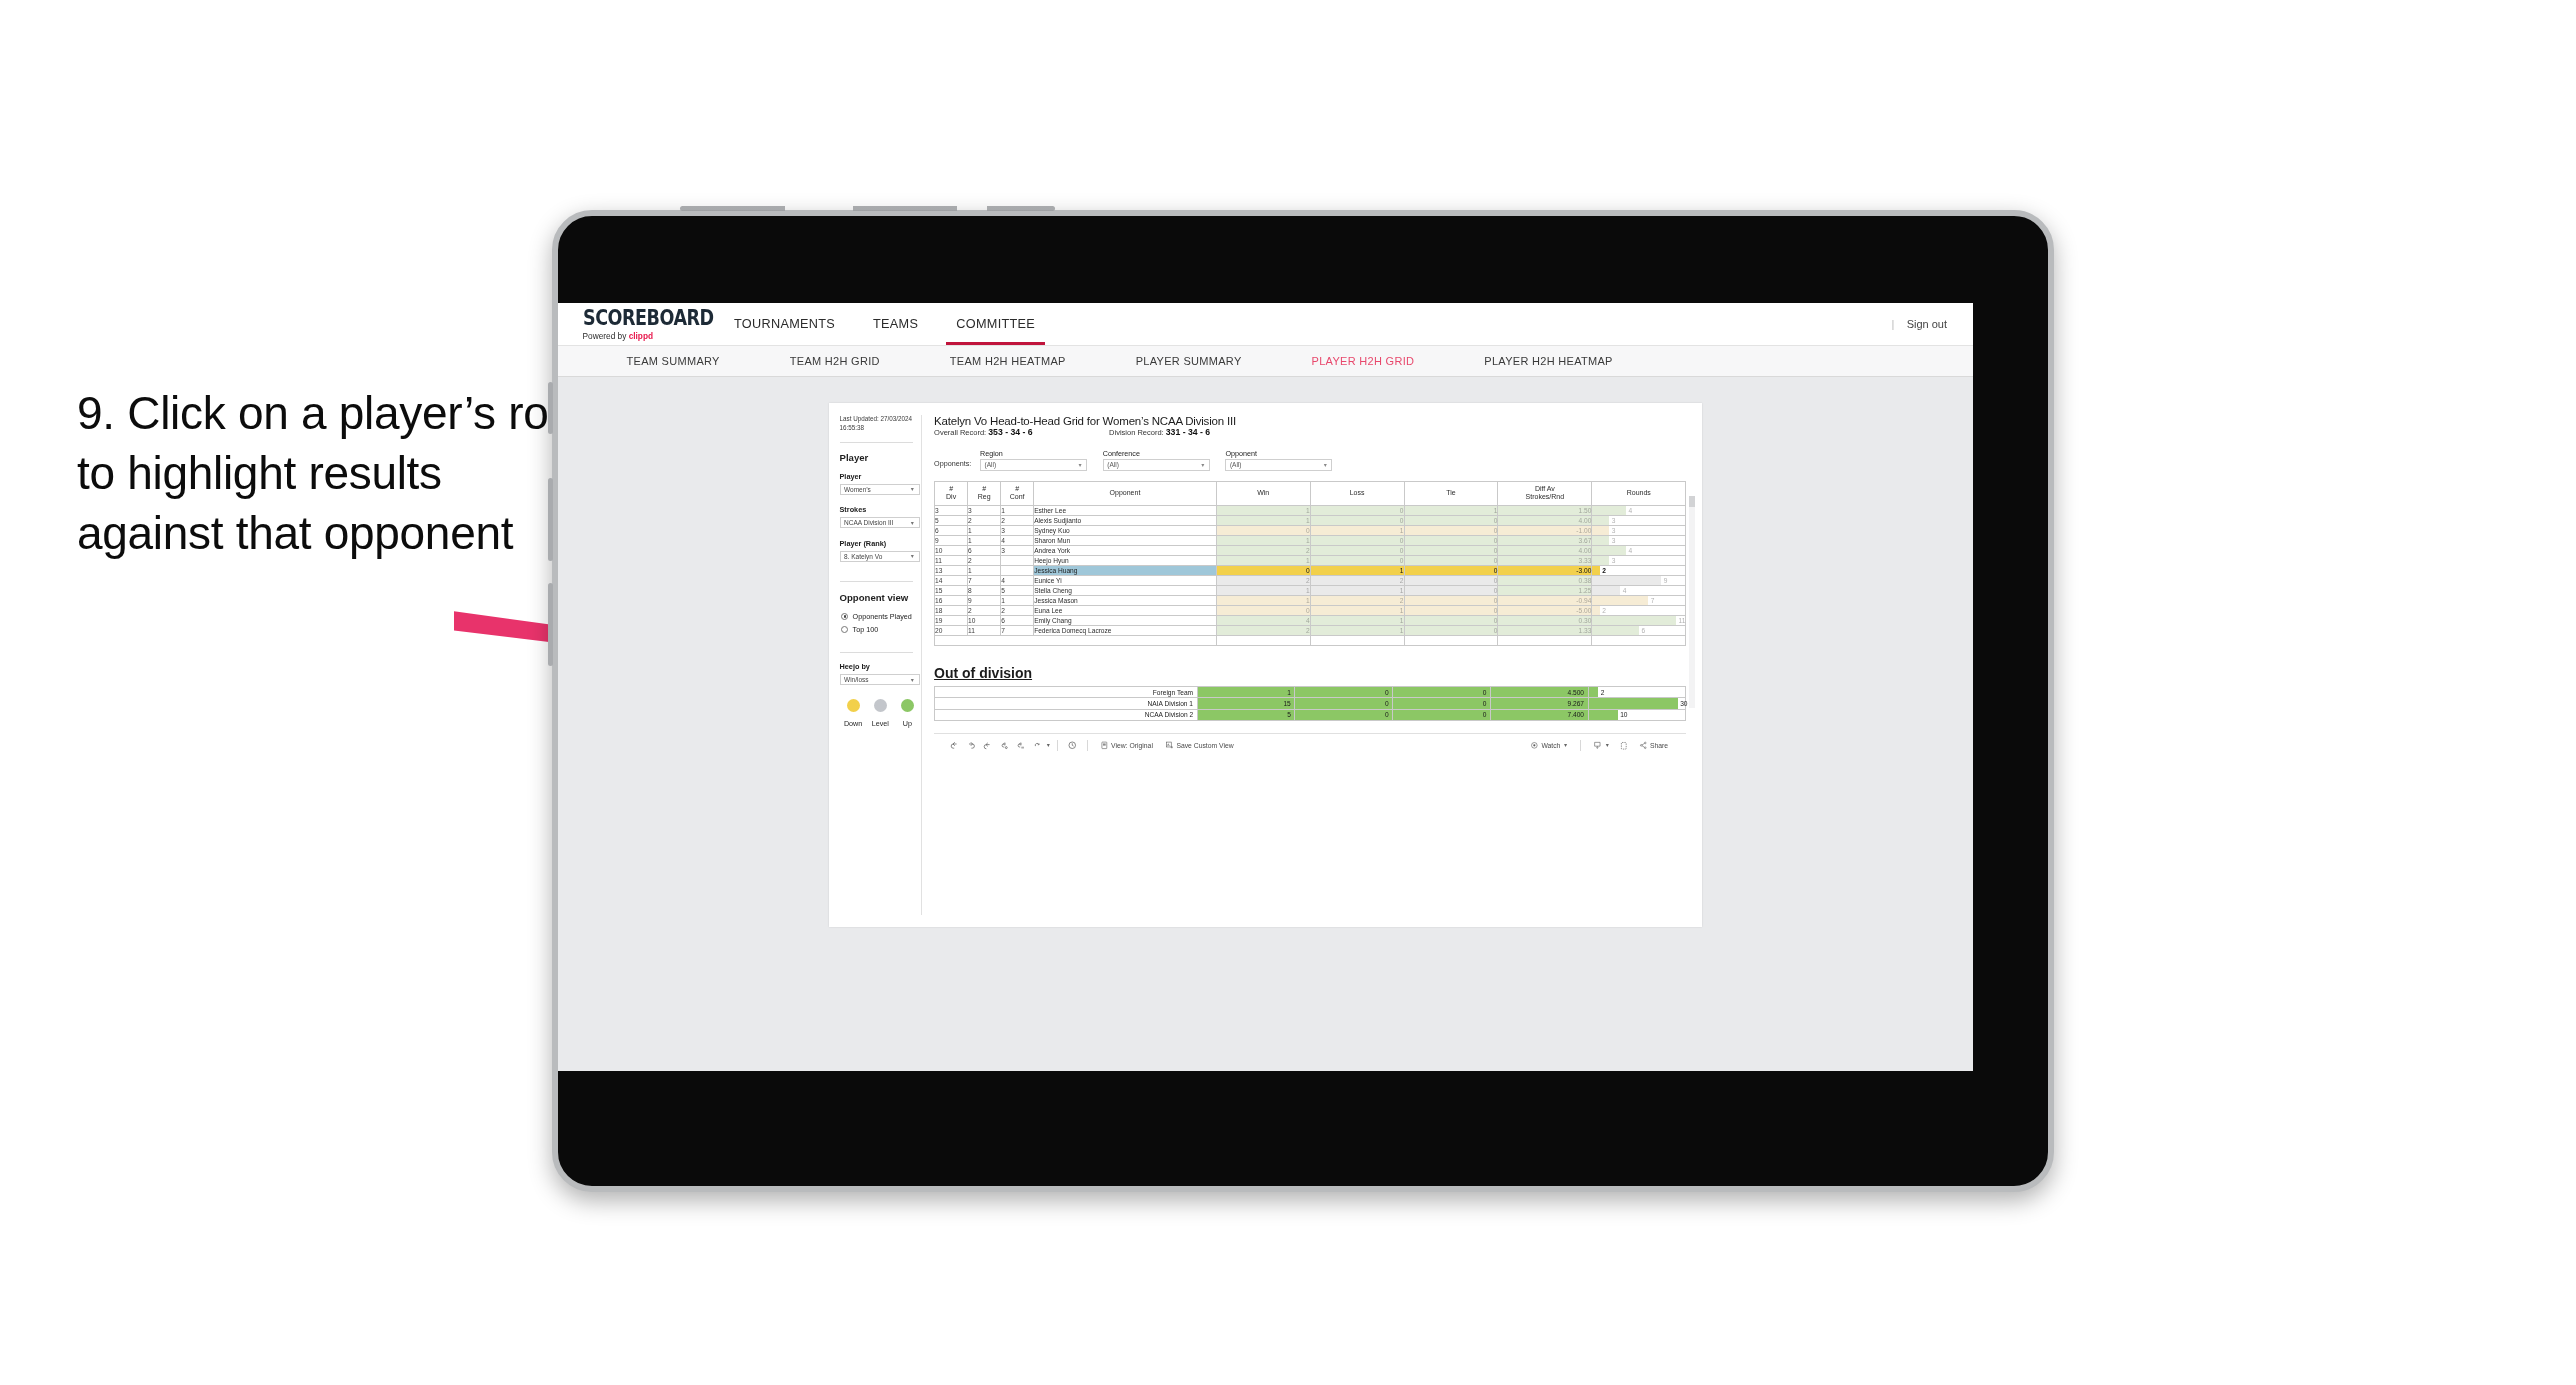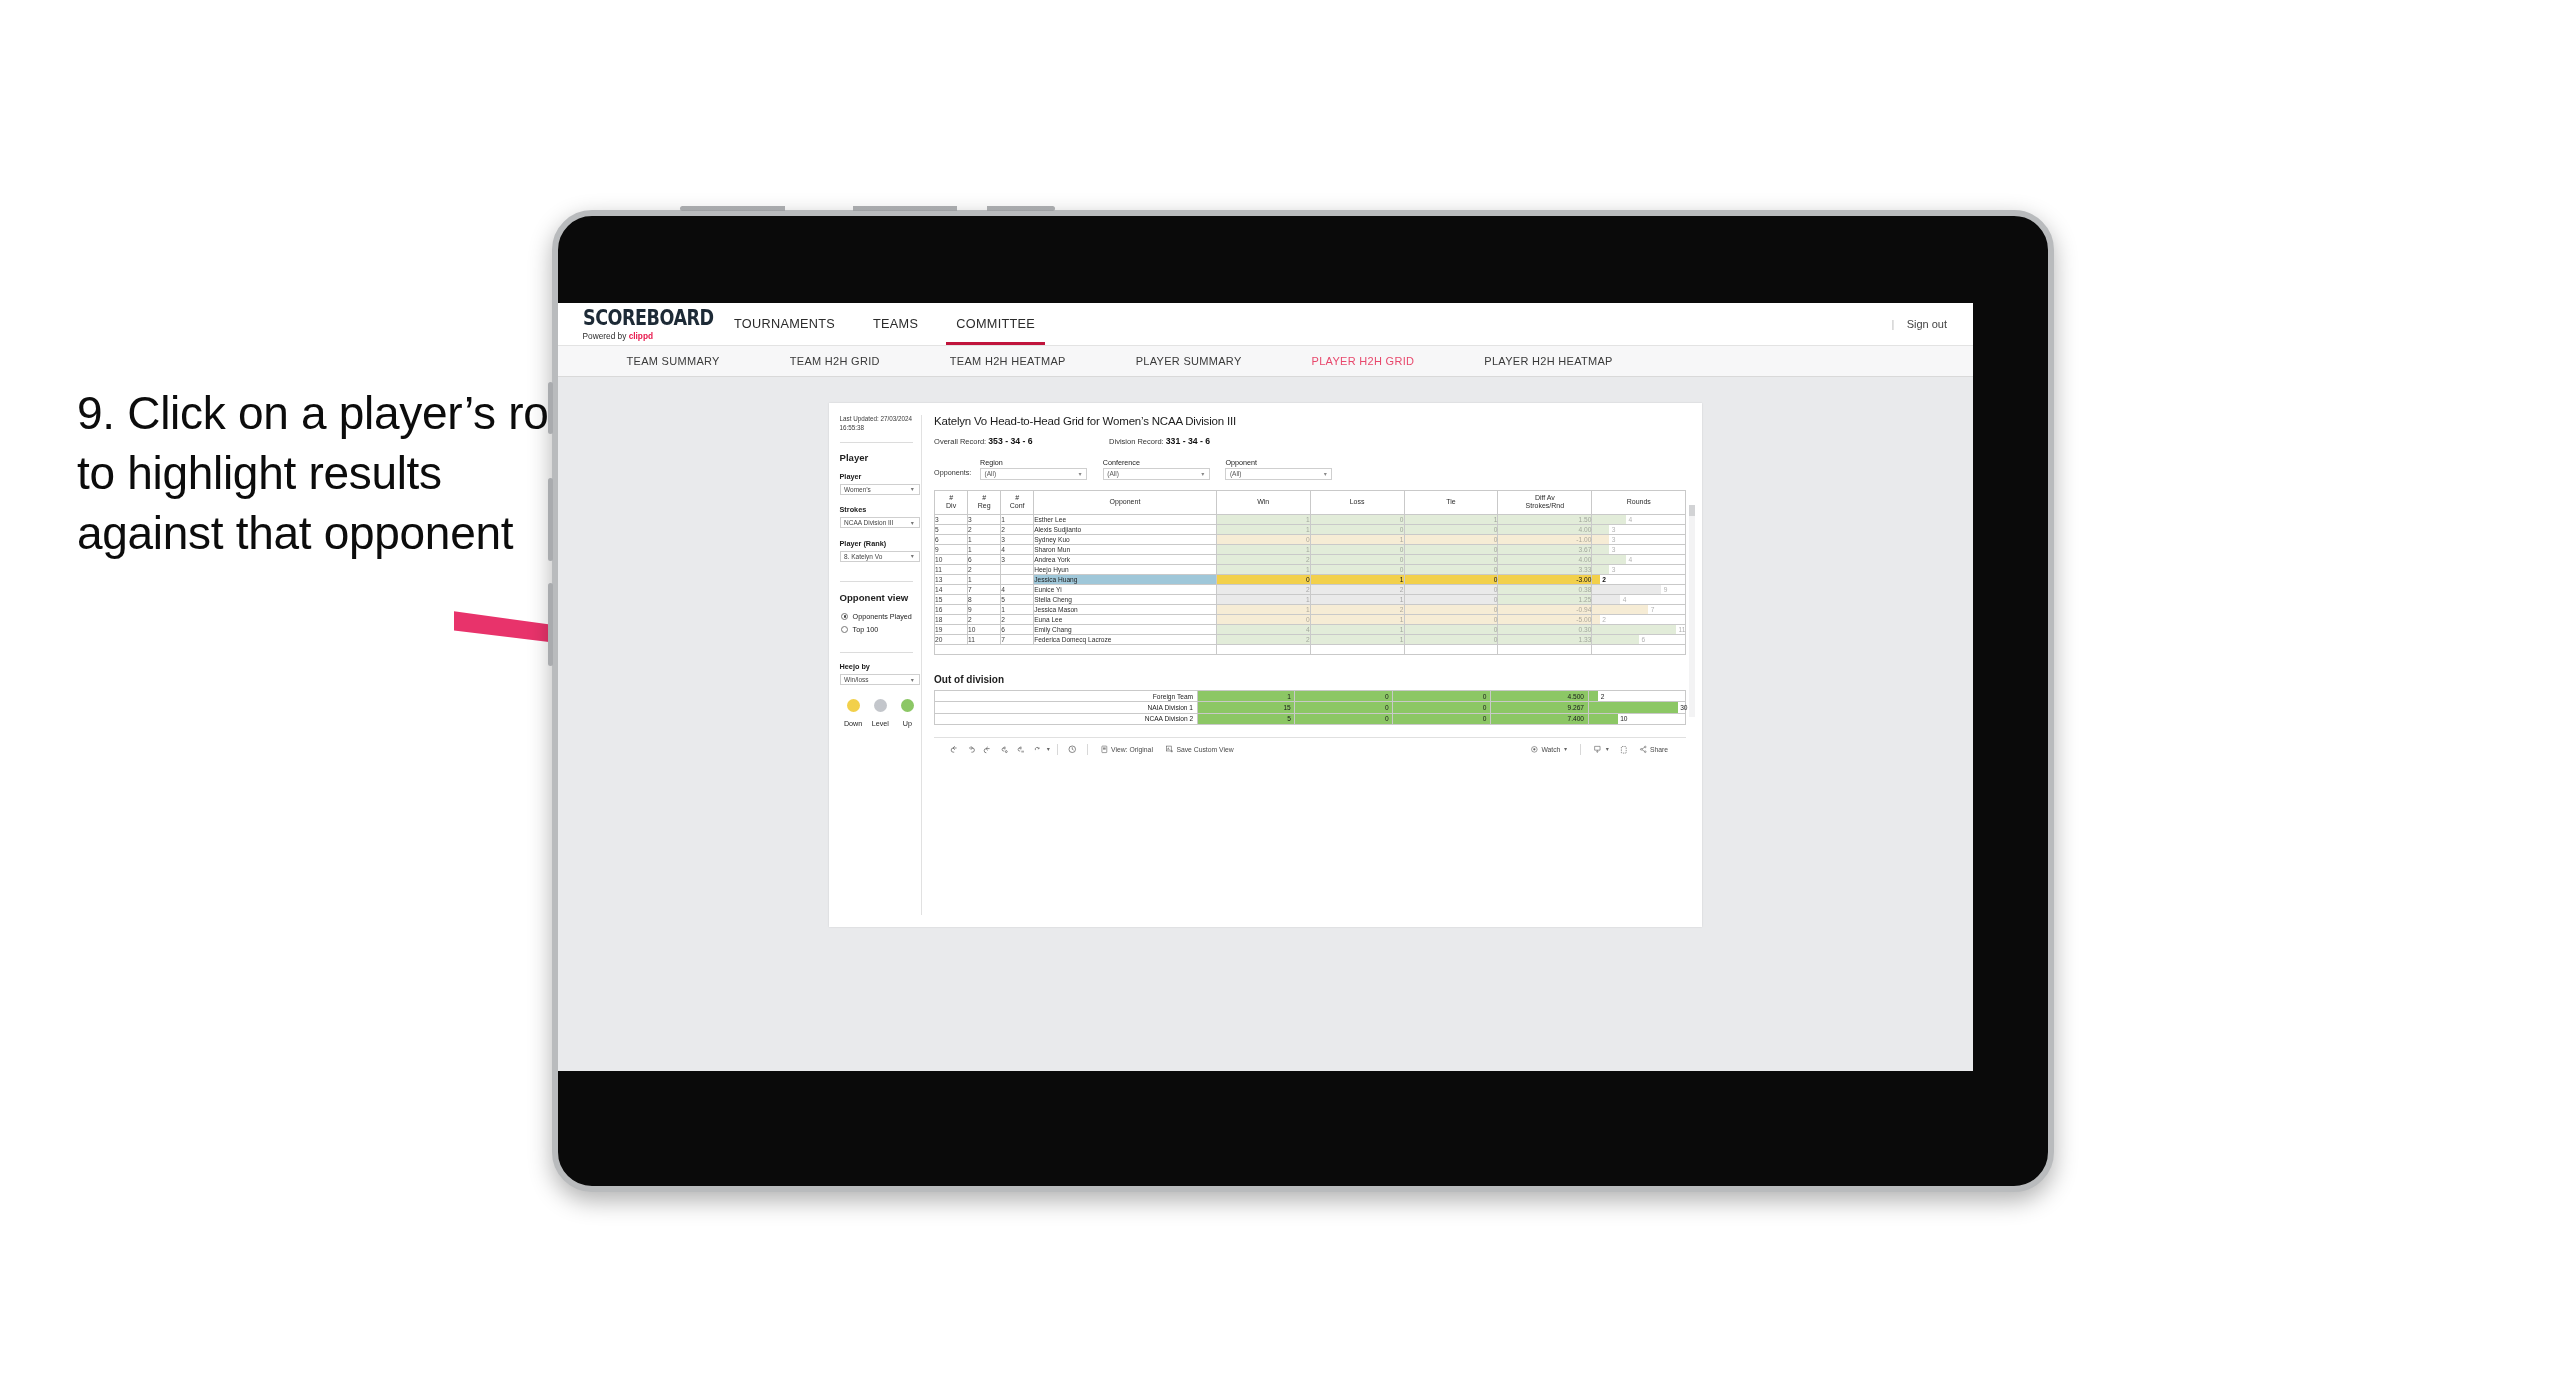--- a/index.html
+++ b/index.html
@@ -106,21 +106,21 @@
   .radio.on:after{ content:""; position:absolute; left:1.4px; top:1.4px; width:2.8px; height:2.8px; border-radius:50%; background:#444; }
   .legend { display:flex; gap:0; margin-top:14px; }
   .legend .li { width:29px; text-align:center; }
   .legend .dot { width:13px; height:13px; border-radius:50%; margin:0 auto 7px auto; }
   .legend .lab { font-size:7.2px; color:#1f1f1f; }
   .side-vline { width:0.9px; background:#e1e1e1; margin:12.2px 0 12.2px 0; }
 
   
   .main { flex:1; padding:12.2px 15.7px 0 12.2px; position:relative; }
   .viz-title { font-size:11.5px; color:#1c1c1c; font-weight:normal; letter-spacing:-0.2px; }
-  .records { display:flex; margin-top:9px; font-size:7.5px; color:#333; }
+  .records { display:flex; margin-top:0; font-size:7.5px; color:#333; }
   .records .r1 { width:175px; }
   .records b { font-size:8.7px; color:#111; }
   .filters { display:flex; align-items:flex-end; margin-top:11.4px; gap:0; }
   .filters .opp-label { font-size:7.2px; color:#333; width:46px; padding-bottom:2.6px; }
   .filters .fgroup { width:107px; margin-right:15.7px; }
   .filters .fgroup .flab { font-size:7.2px; color:#222; margin-bottom:1.7px; }
   .filters .fsel {
     height:11.4px; border:0.9px solid #cfcfcf; background:#fff; display:flex; align-items:center;
     padding:0 3.5px; font-size:6.5px; color:#555; cursor:pointer;
   }
@@ -141,21 +141,21 @@
   td.c-rnd .bar { position:absolute; left:0; top:0; bottom:0; }
   td.c-rnd .rv { position:relative; padding-left:2.6px; }
   tr.sel-row td.c-opp { background:#9fc7d9; color:#1d1d1d; }
   tr.sel-row td.c-val { color:#111 !important; font-weight:normal; }
   tr.sel-row td.c-rnd .rv { color:#111; font-weight:bold; }
   .grid-spacer td { height:25px; border:0.9px solid #c9c9c9; background:#fff; }
   .vscroll { position:absolute; right:-8.7px; top:15px; width:6.1px; height:212px; background:#f3f3f4; }
   .vscroll .thumb { position:absolute; top:0; left:0; width:6.1px; height:10.5px; background:#d2d3d5; }
 
   
-  .ood-title { font-size:10px; color:#1c1c1c; font-weight:bold; margin:19px 0 5.2px 0; }
+  .ood-title { font-size:14px; color:#1c1c1c; font-weight:bold; margin:19px 0 5.2px 0;text-decoration:underline; }
   table.ood { border-collapse:collapse; width:100%; table-layout:fixed; font-size:6.6px; }
   table.ood td { border:0.9px solid #c9c9c9; height:11.4px; padding:0; }
   table.ood td.lbl { text-align:right; padding-right:3.5px; color:#222; }
   table.ood td.v { text-align:right; padding-right:3.5px; color:#1a1a1a; background:#8cc765; }
   table.ood td.r { text-align:left; position:relative; padding:0; }
   table.ood td.r .bar { position:absolute; left:0; top:0; bottom:0; background:#8cc765; }
   table.ood td.r .rv { position:relative; padding-left:2.6px; color:#1a1a1a; }
 
   
   .toolbar {

